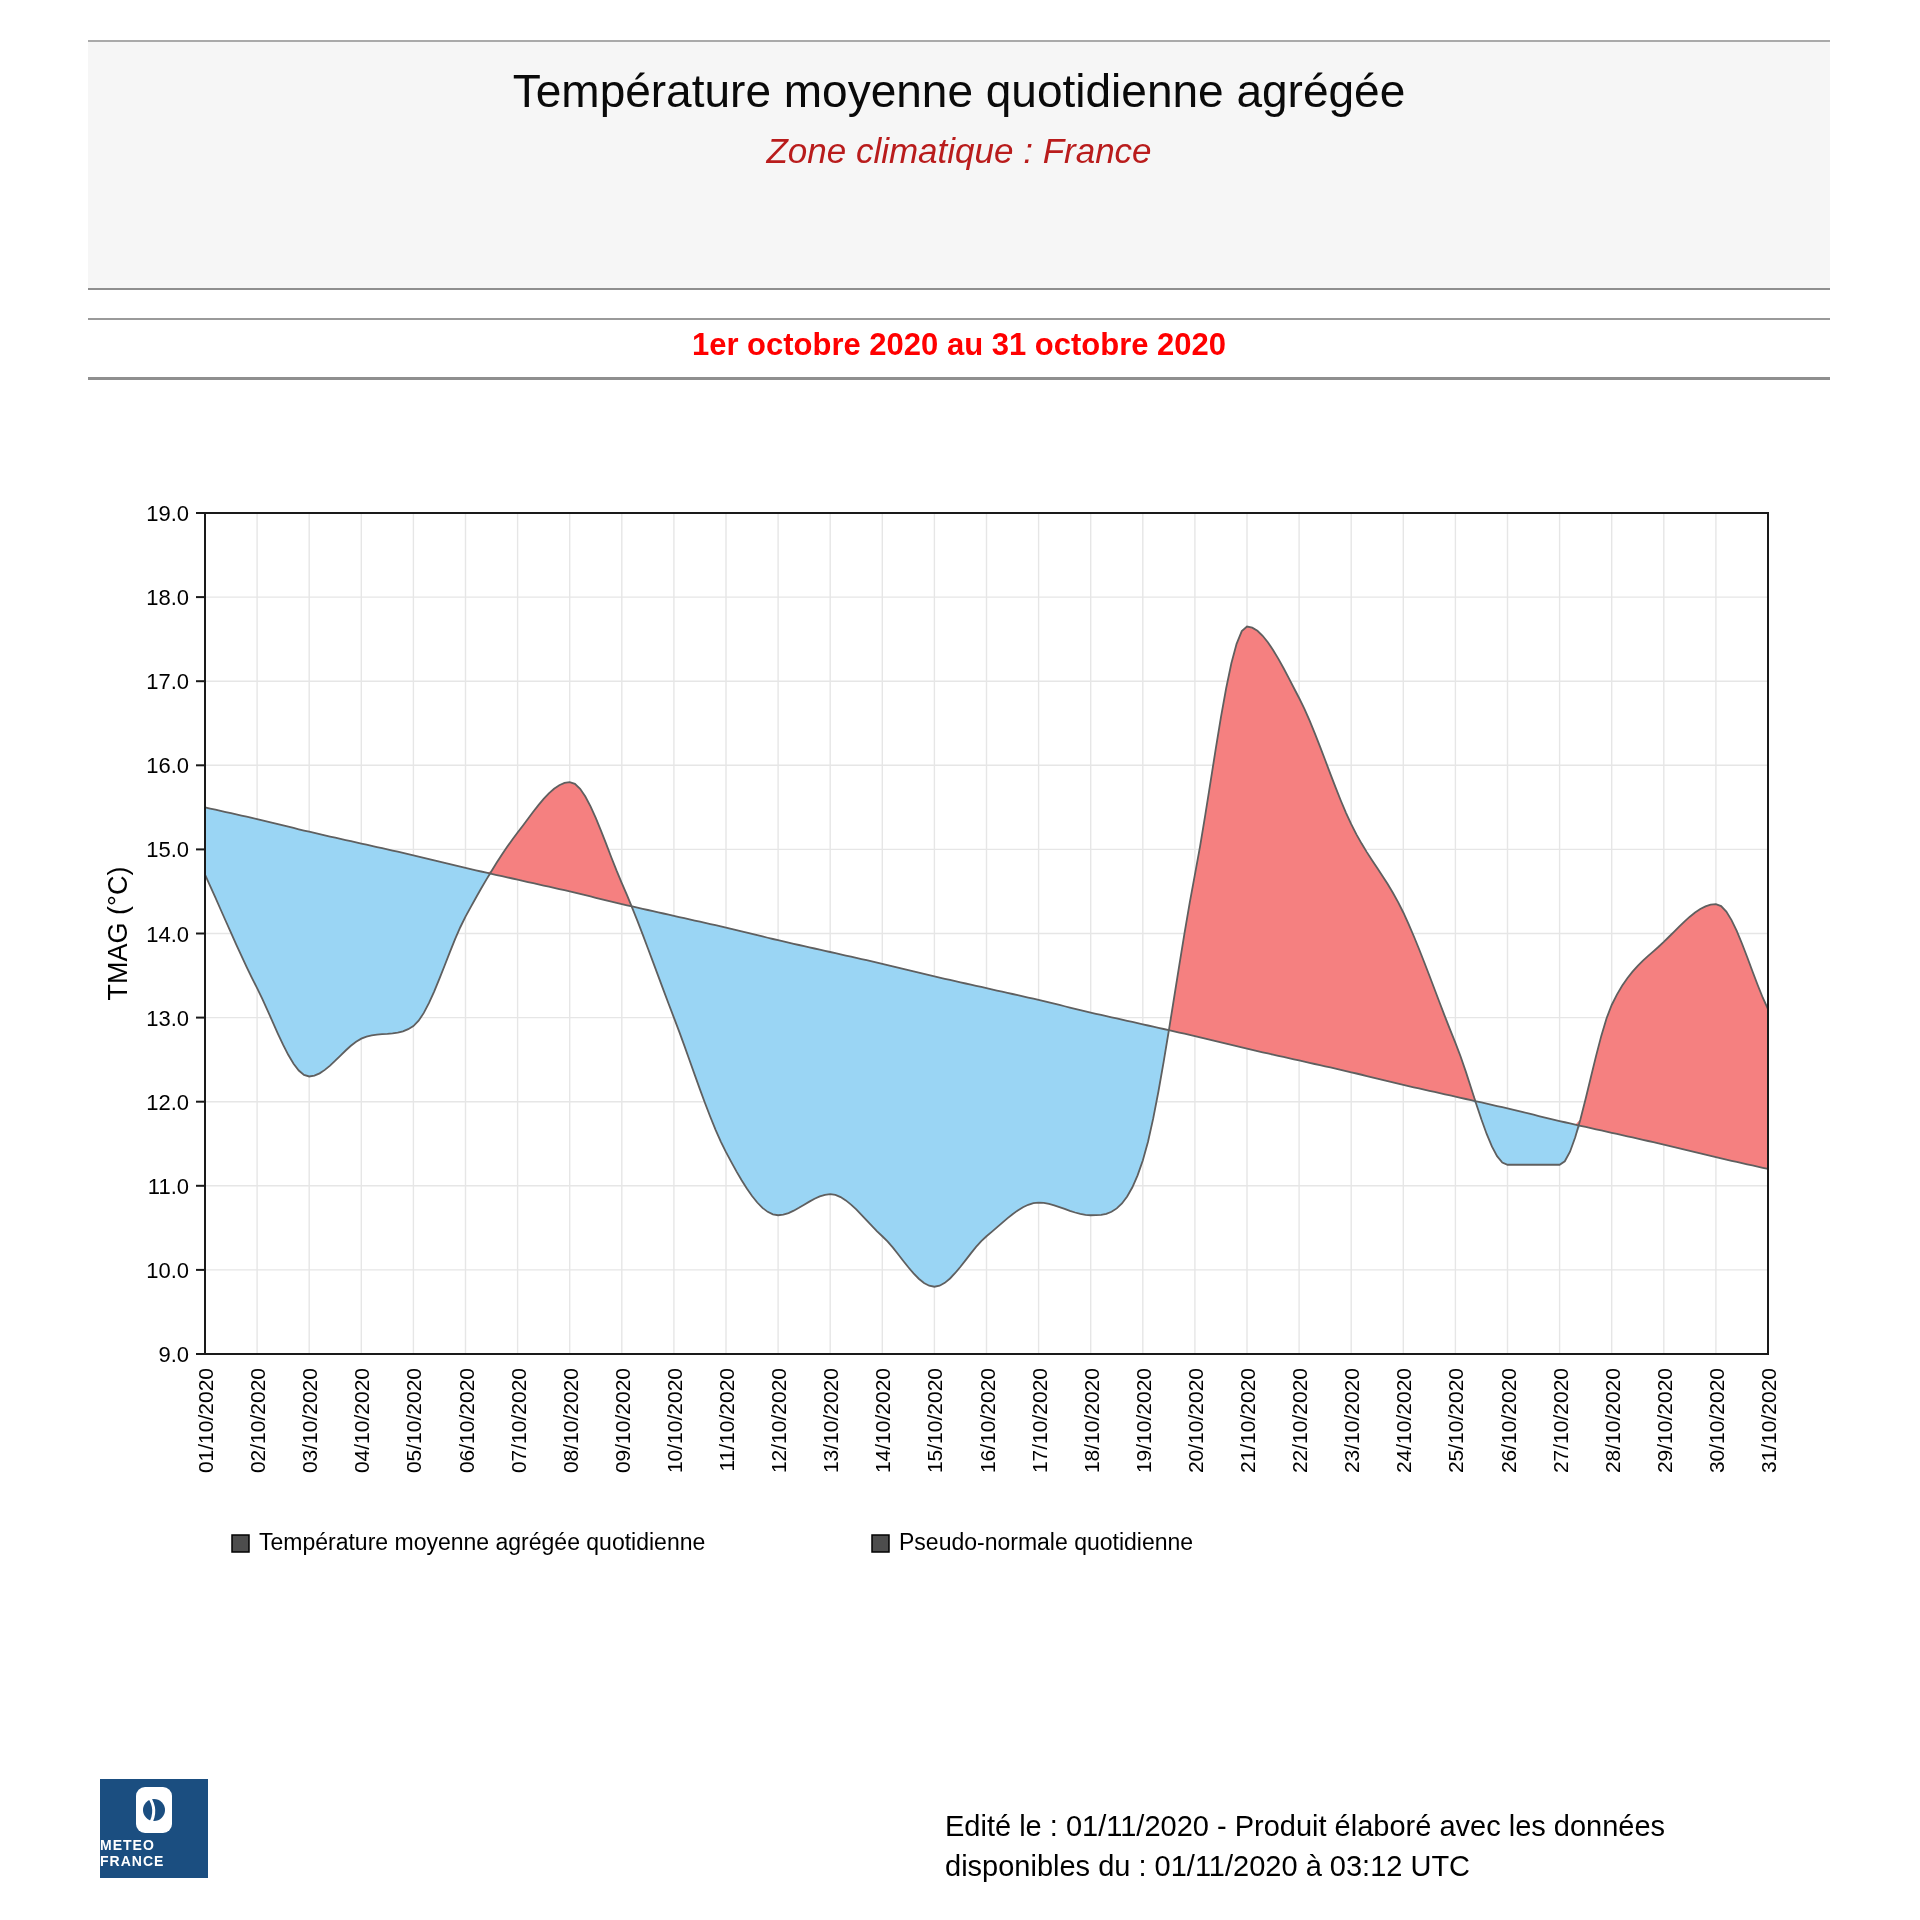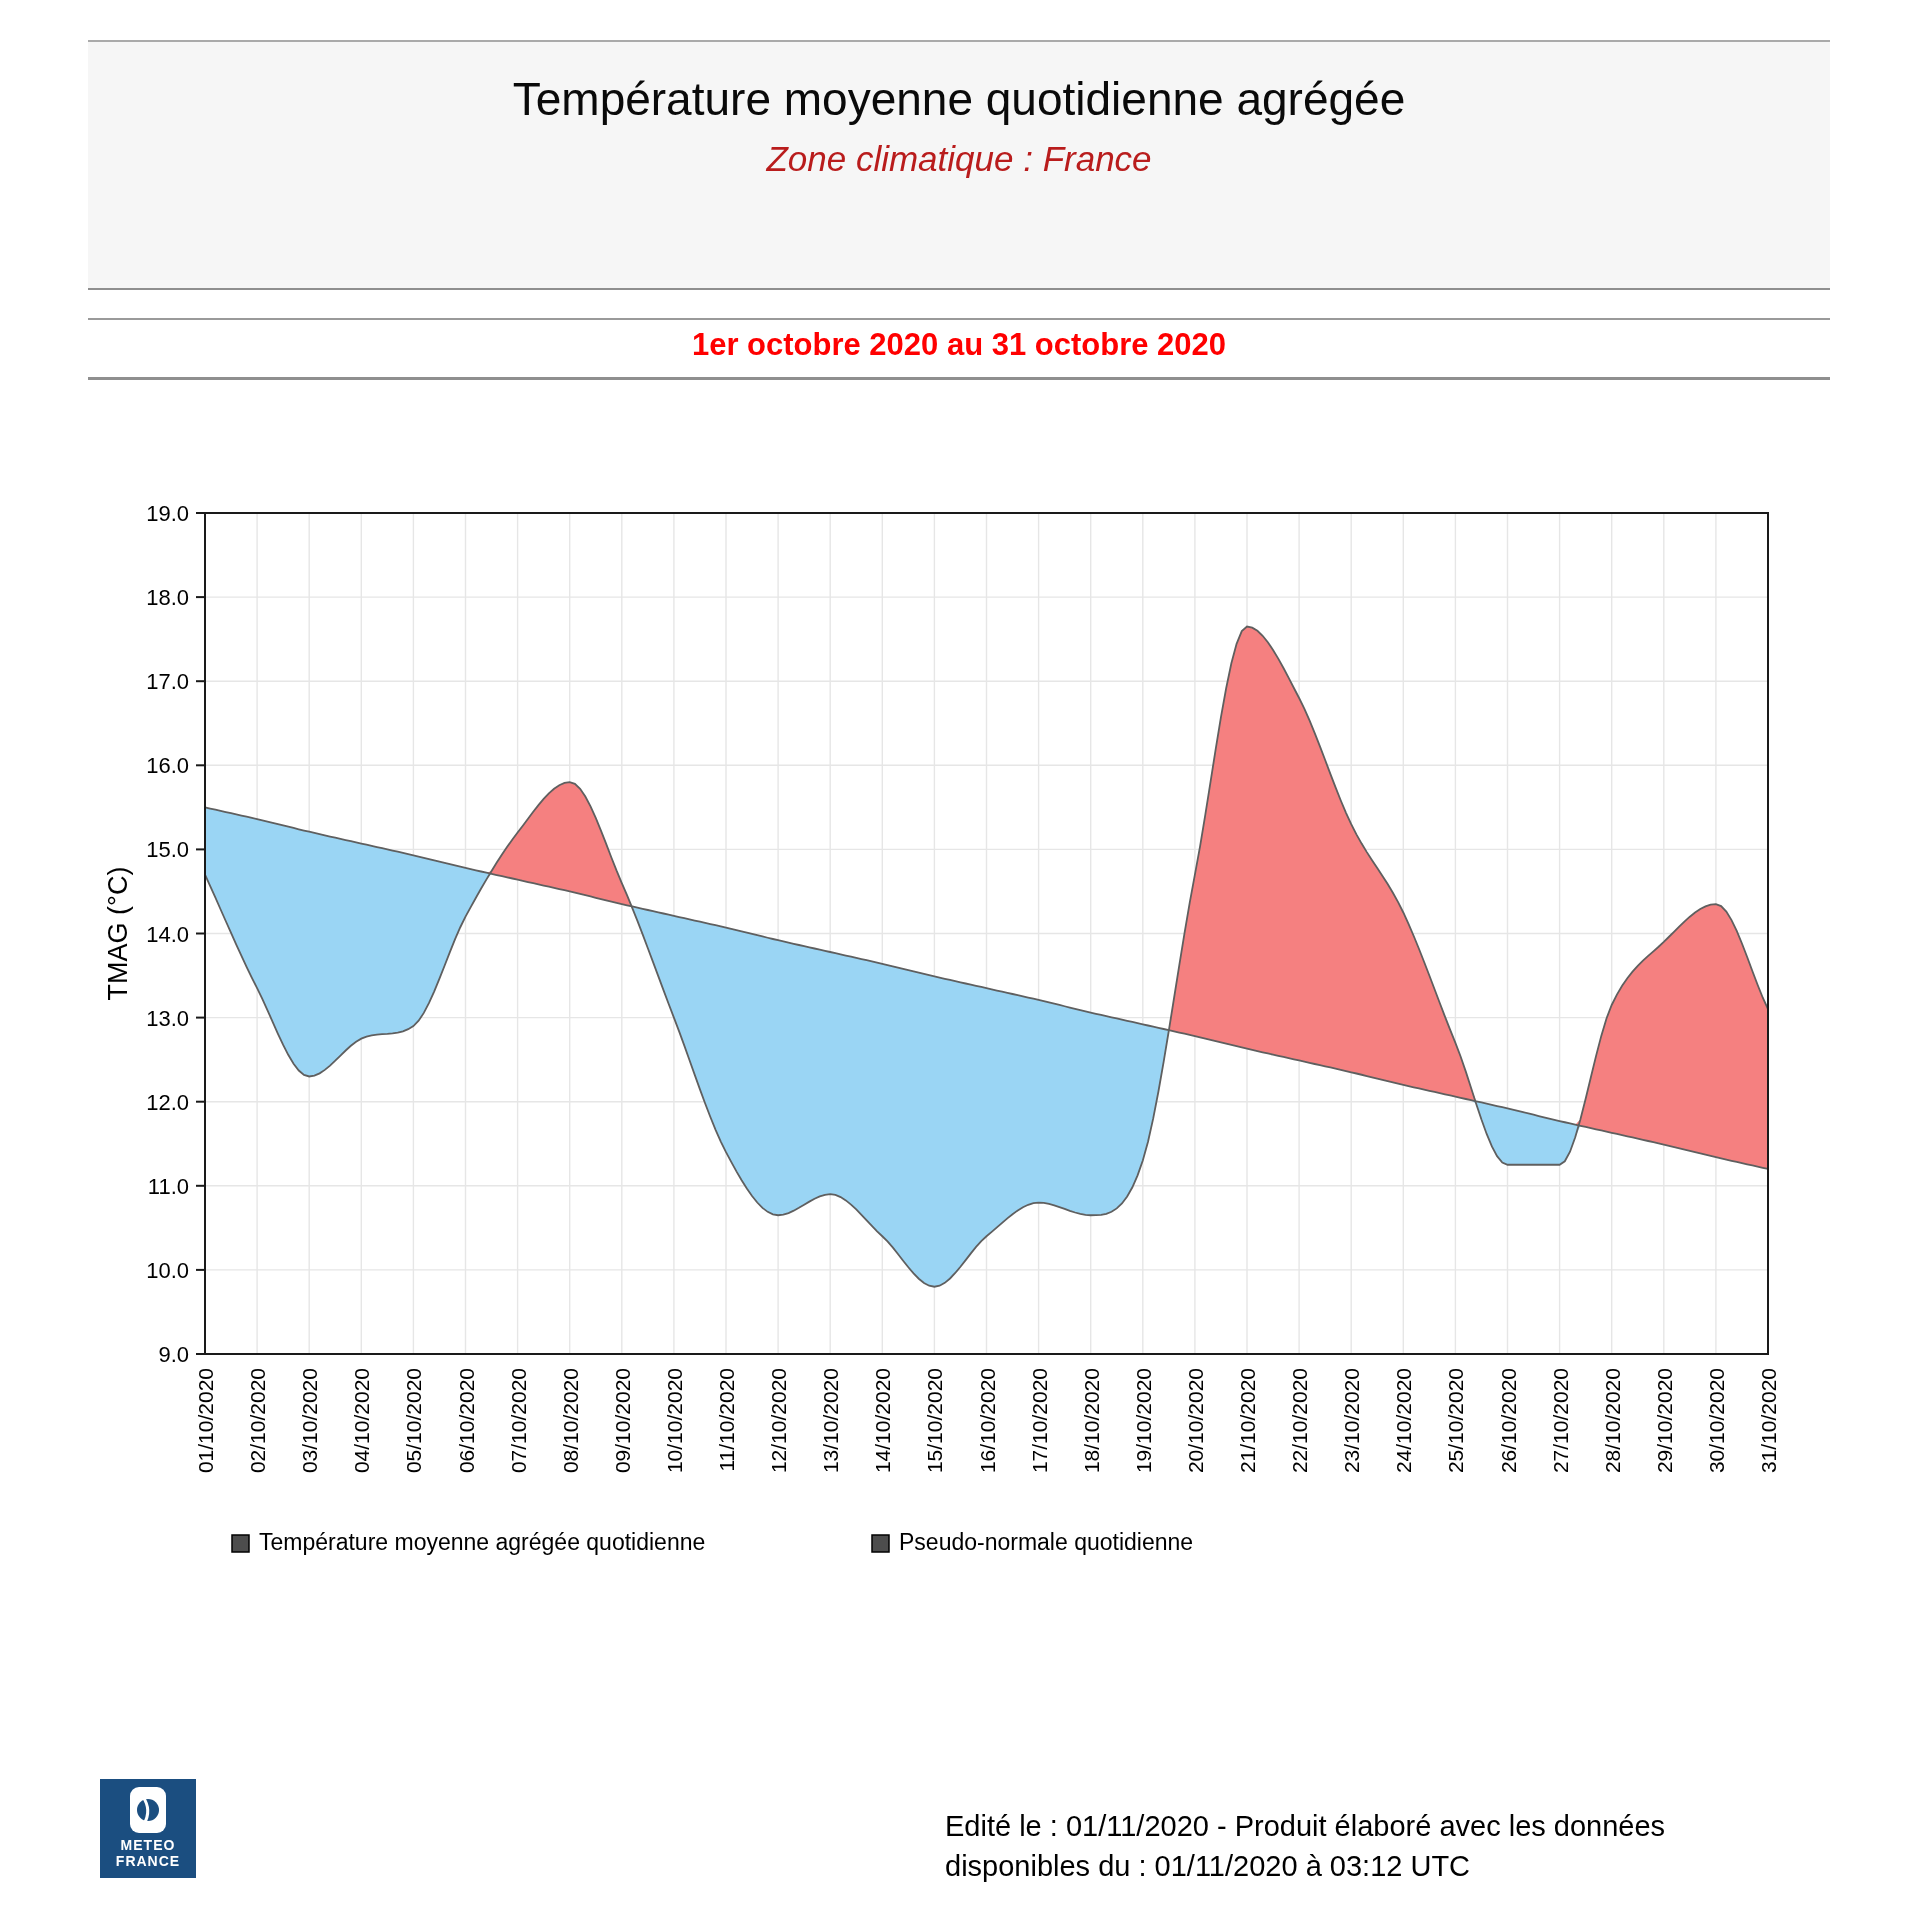--- a/index.html
+++ b/index.html
@@ -1,26 +1,26 @@
 <!DOCTYPE html>
 <html><head>
 <meta charset="utf-8">
 <style>
   html,body{margin:0;padding:0;background:#ffffff;}
   body{width:1920px;height:1920px;position:relative;font-family:"Liberation Sans",sans-serif;color:#000;overflow:hidden;}
   .abs{position:absolute;}
   #header-box{left:88px;top:40px;width:1742px;height:250px;background:#f6f6f6;
     border-top:2px solid #aaa;border-bottom:2px solid #8f8f8f;text-align:center;box-sizing:border-box;}
-  #page-title{margin-top:30px;font-size:46px;color:#0a0a0a;}
+  #page-title{margin-top:22px;font-size:46px;color:#0a0a0a;}
   #page-subtitle{margin-top:13px;font-size:35px;font-style:italic;color:#b91c1c;}
   #period-band{left:88px;top:318px;width:1742px;height:62px;border-top:2px solid #9a9a9a;
     border-bottom:3px solid #8f8f8f;text-align:center;box-sizing:border-box;}
   #period-text{font-size:31px;line-height:50px;font-weight:bold;}
   #chart-svg{left:0;top:400px;}
-  #mf-logo{left:100px;top:1779px;width:96px;height:99px;background:#1b4e80;text-align:center;}
+  #mf-logo{left:100px;top:1779px;width:108px;height:99px;background:#1b4e80;}
   #mf-logo .logo-word{color:#fff;font-weight:bold;font-size:14px;letter-spacing:1px;line-height:16px;}
   #logo-glyph-box{margin:8px auto 4px auto;width:36px;height:46px;background:#fff;border-radius:9px;position:relative;}
   #footer-text{left:945px;top:1806px;width:820px;font-size:29px;line-height:40px;}
   text{font-family:"Liberation Sans",sans-serif;}
 </style>
 </head>
 <body>
 
 <div id="header-box" class="abs">
   <div id="page-title">Température moyenne quotidienne agrégée</div>

